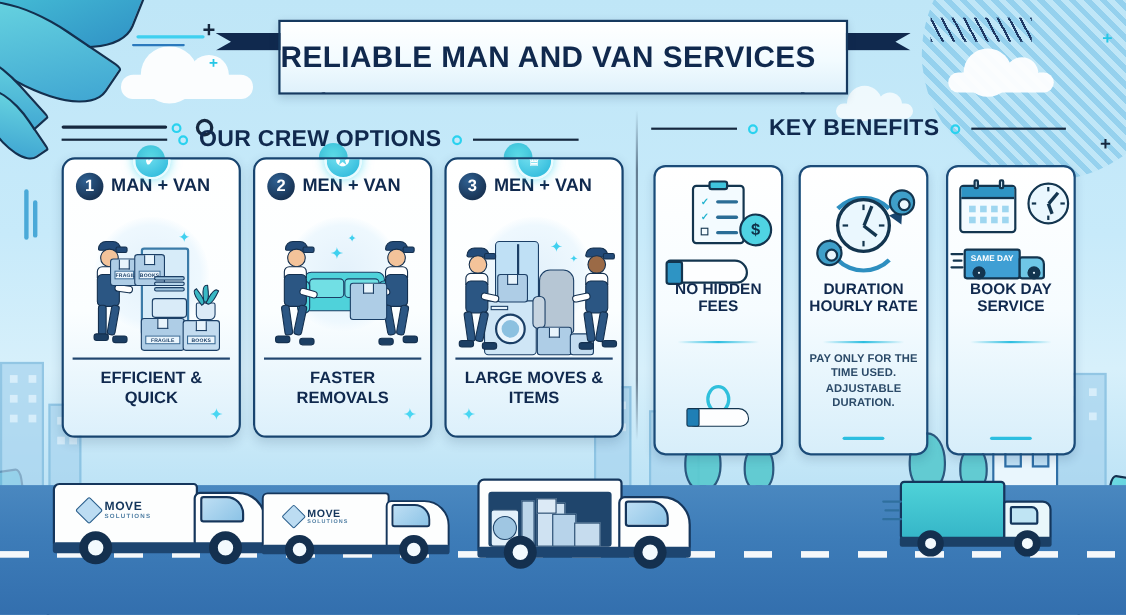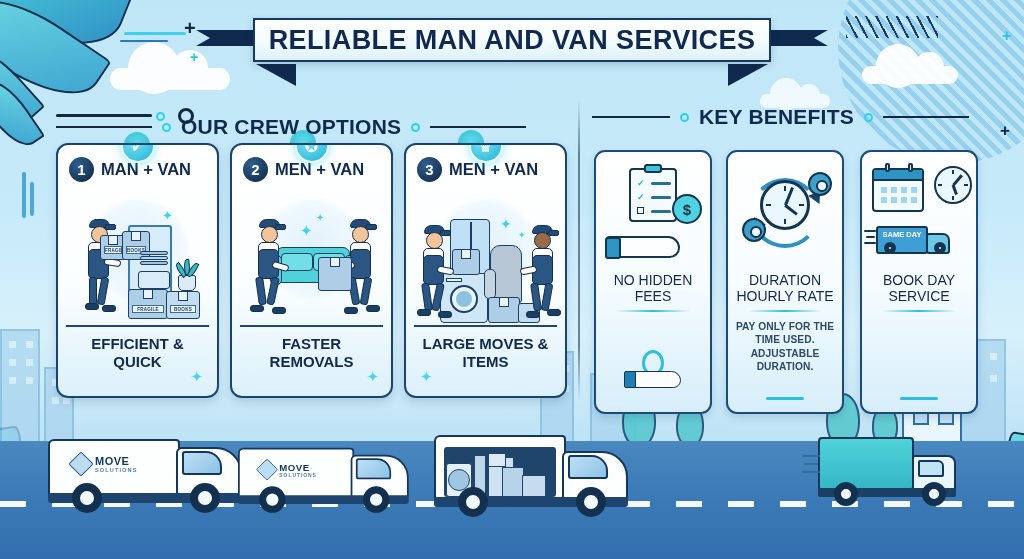--- a/index.html
+++ b/index.html
@@ -111,24 +111,24 @@
     position:absolute; top:22px; height:16px; width:110px; background:#10294e;
   }
   .banner-tail.l{ left:196px; clip-path:polygon(0 0,100% 0,100% 100%,0 100%,14px 50%); }
   .banner-tail.r{ right:196px; clip-path:polygon(0 0,100% 0,calc(100% - 14px) 50%,100% 100%,0 100%); }
   .banner-fold{
     position:absolute; width:40px; height:22px; background:#10294e; top:56px;
   }
   .banner-fold.l{ left:256px; clip-path:polygon(0 0,100% 0,100% 100%); }
   .banner-fold.r{ right:256px; clip-path:polygon(0 0,100% 0,0 100%); }
   .banner{
-    position:absolute; left:253px; right:253px; top:10px; height:44px;
+    position:absolute; left:253px; right:253px; top:10px; height:68px;
     background:linear-gradient(180deg,#ffffff 0%,#f2fbff 55%,#dff1fb 100%);
     border:2px solid #16395f;
-    display:flex; align-items:center; justify-content:center;
+    display:flex; align-items:center; 
     box-shadow:0 3px 8px rgba(14,45,80,.18);
   }
   .banner h1{
     font-size:27px; letter-spacing:.4px; color:#10294e; font-weight:700;
     white-space:nowrap;
   }
 
   
   .sec-head{
     position:absolute; display:flex; align-items:center; gap:10px;
@@ -281,22 +281,22 @@
   
   .ben-card{
     position:absolute; top:150px; width:118px; height:264px;
     background:linear-gradient(180deg,#ffffff 0%,#f6fcff 50%,#d7eefa 100%);
     border:2px solid #1b4b78; border-radius:11px;
     box-shadow:0 4px 9px rgba(17,50,85,.15);
     overflow:hidden;
   }
   .ben-icon{ position:absolute; left:0; right:0; top:12px; height:96px; }
   .ben-title{
-    position:absolute; left:6px; right:6px; top:120px;
-    text-align:center; font-size:14px; font-weight:400; color:#10294e; line-height:1.16;
+    position:absolute; left:6px; right:6px; top:102px;
+    text-align:center; font-size:14px; font-weight:700; color:#10294e; line-height:1.16;
   }
   .ben-rule{
     position:absolute; left:20px; right:20px; top:158px; height:2px;
     background:linear-gradient(90deg,rgba(44,190,224,0),#2cbee0,rgba(44,190,224,0));
   }
   .ben-desc{
     position:absolute; left:6px; right:6px; top:168px;
     text-align:center; font-size:10.2px; font-weight:700; color:#2b4a68; line-height:1.32;
     letter-spacing:.1px;
   }

